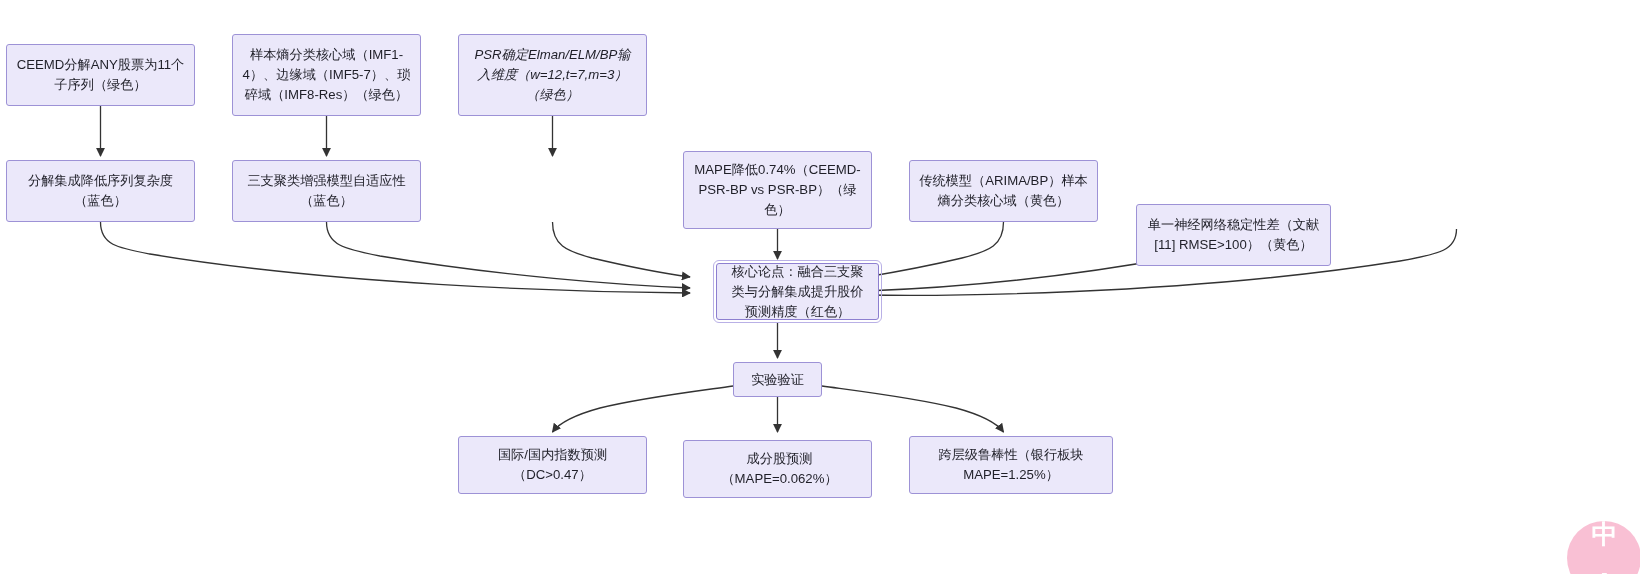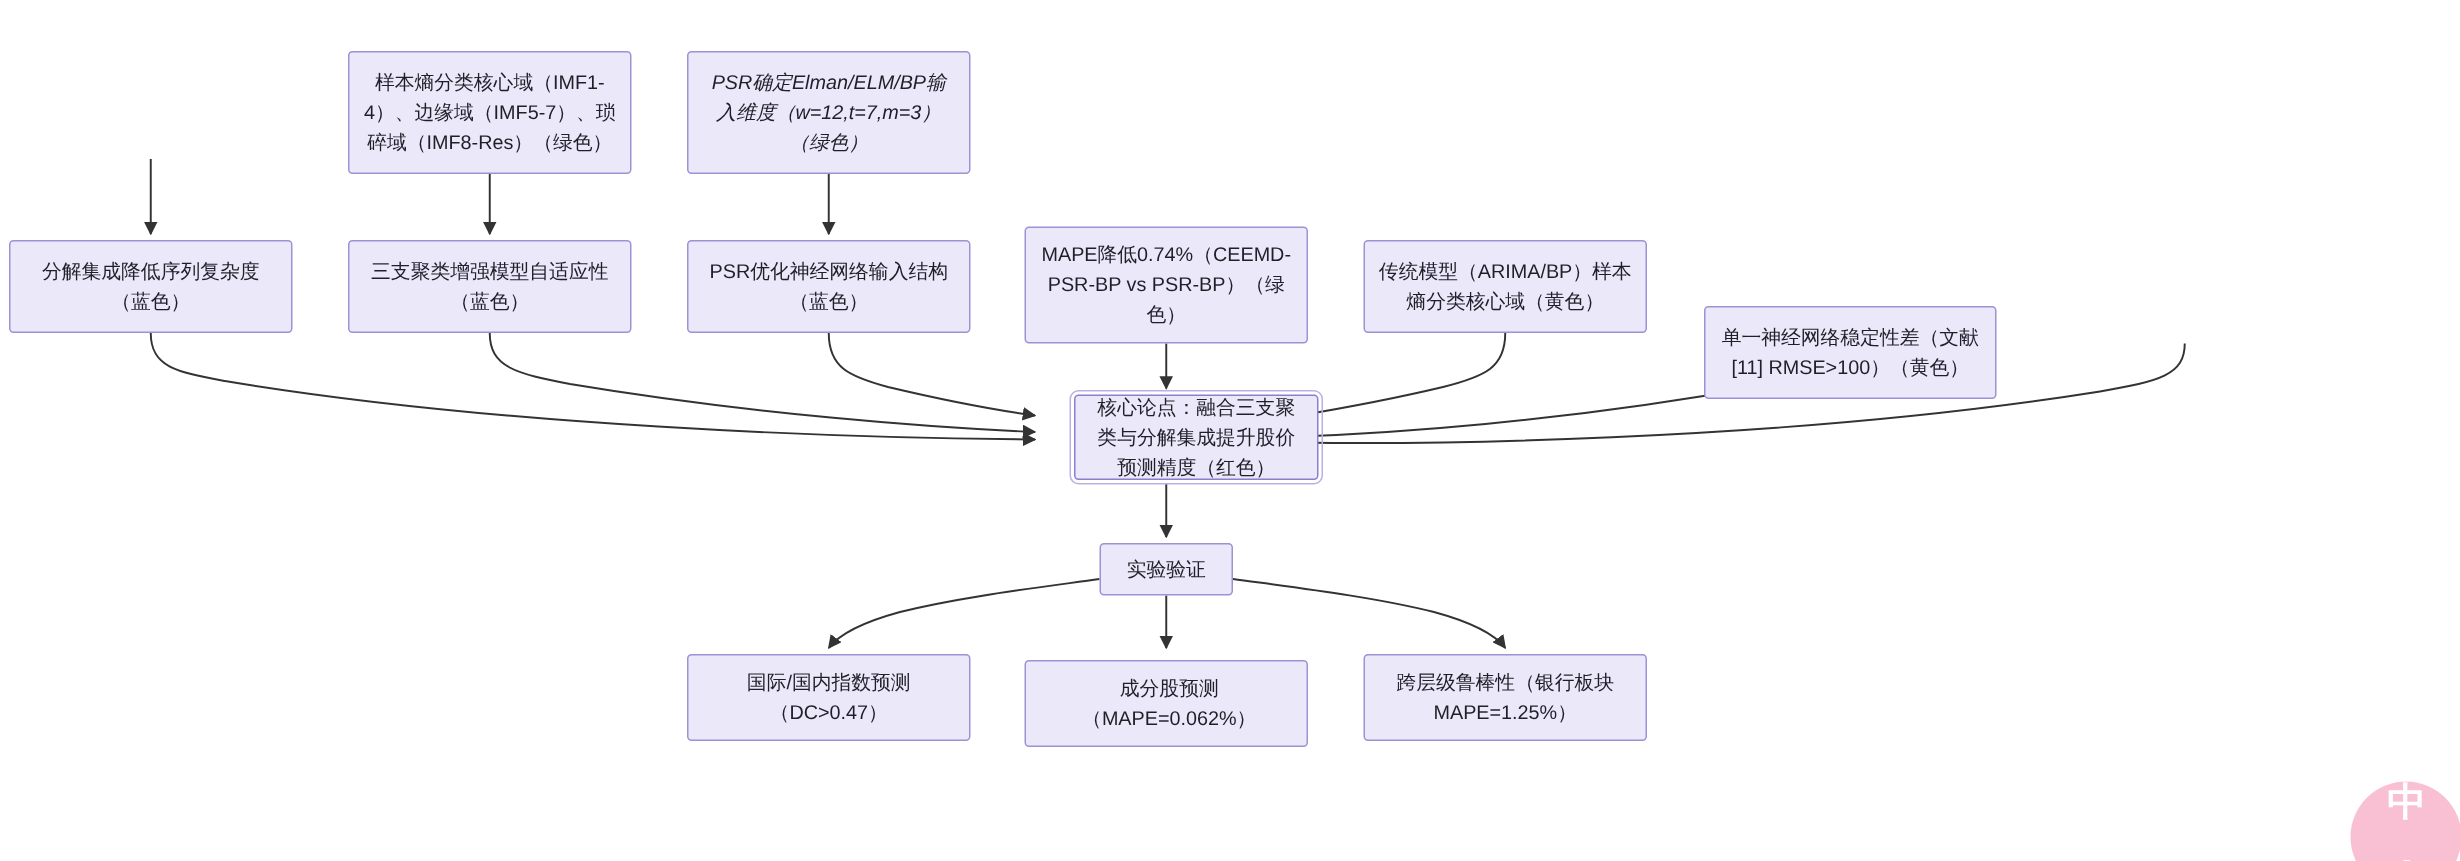--- a/index.html
+++ b/index.html
@@ -100,47 +100,47 @@
       <path d="M 1456.5 229 C 1456.5 250, 1440 254, 1400 261 C 1180 296, 930 296, 866 295"></path>
 
       <path d="M 777.5 322 L 777.5 358"></path>
 
       <path d="M 733 386 C 690 392, 640 398, 600 408 C 578 414, 560 422, 552.5 432"></path>
       <path d="M 777.5 397 L 777.5 432"></path>
       <path d="M 822 386 C 866 392, 916 398, 956 408 C 978 414, 996 422, 1003.5 432"></path>
     </g>
   </svg>
 
+  <div class="node" style="left:6px; top:44px; width:189px; height:62px;">CEEMD分解ANY股票为11个子序列（绿色）</div>
 
   <div class="node" style="left:232px; top:34px; width:189px; height:82px;">样本熵分类核心域（IMF1-4）、边缘域（IMF5-7）、琐碎域（IMF8-Res）（绿色）</div>
 
   <div class="node" style="left:458px; top:34px; width:189px; height:82px;font-style:italic;">PSR确定Elman/ELM/BP输入维度（w=12,t=7,m=3）（绿色）</div>
 
   <div class="node" style="left:6px; top:160px; width:189px; height:62px;">分解集成降低序列复杂度（蓝色）</div>
 
   <div class="node" style="left:232px; top:160px; width:189px; height:62px;">三支聚类增强模型自适应性（蓝色）</div>
 
-  <div class="node" style="left:458px; top:160px; width:189px; height:62px;">PSR优化神经网络输入结构（蓝色）</div>
 
   <div class="node" style="left:683px; top:151px; width:189px; height:78px;">MAPE降低0.74%（CEEMD-PSR-BP vs PSR-BP）（绿色）</div>
 
   <div class="node" style="left:909px; top:160px; width:189px; height:62px;">传统模型（ARIMA/BP）样本熵分类核心域（黄色）</div>
 
   <div class="node" style="left:1136px; top:160px; width:195px; height:62px;margin-top:44px;">单一神经网络稳定性差（文献[11] RMSE&gt;100）（黄色）</div>
 
 
   <div class="node core" style="left:696px; top:263px; width:163px; height:57px;">核心论点：融合三支聚类与分解集成提升股价预测精度（红色）</div>
 
   <div class="node" style="left:733px; top:362px; width:89px; height:35px;">实验验证</div>
 
   <div class="node" style="left:458px; top:436px; width:189px; height:58px;">国际/国内指数预测（DC&gt;0.47）</div>
 
   <div class="node" style="left:683px; top:440px; width:189px; height:58px;padding-left:13px;">成分股预测（MAPE=0.062%）</div>
 
-  <div class="node" style="left:909px; top:436px; width:189px; height:58px;">跨层级鲁棒性（银行板块MAPE=1.25%）</div>
+  <div class="node" style="left:909px; top:436px; width:204px; height:58px;">跨层级鲁棒性（银行板块MAPE=1.25%）</div>
 
   <div class="watermark" style="left:1567px; top:521px;">
     <span>
       <span>中</span><br>
       <span>A</span>
     </span>
   </div>
 
 </div>
 

